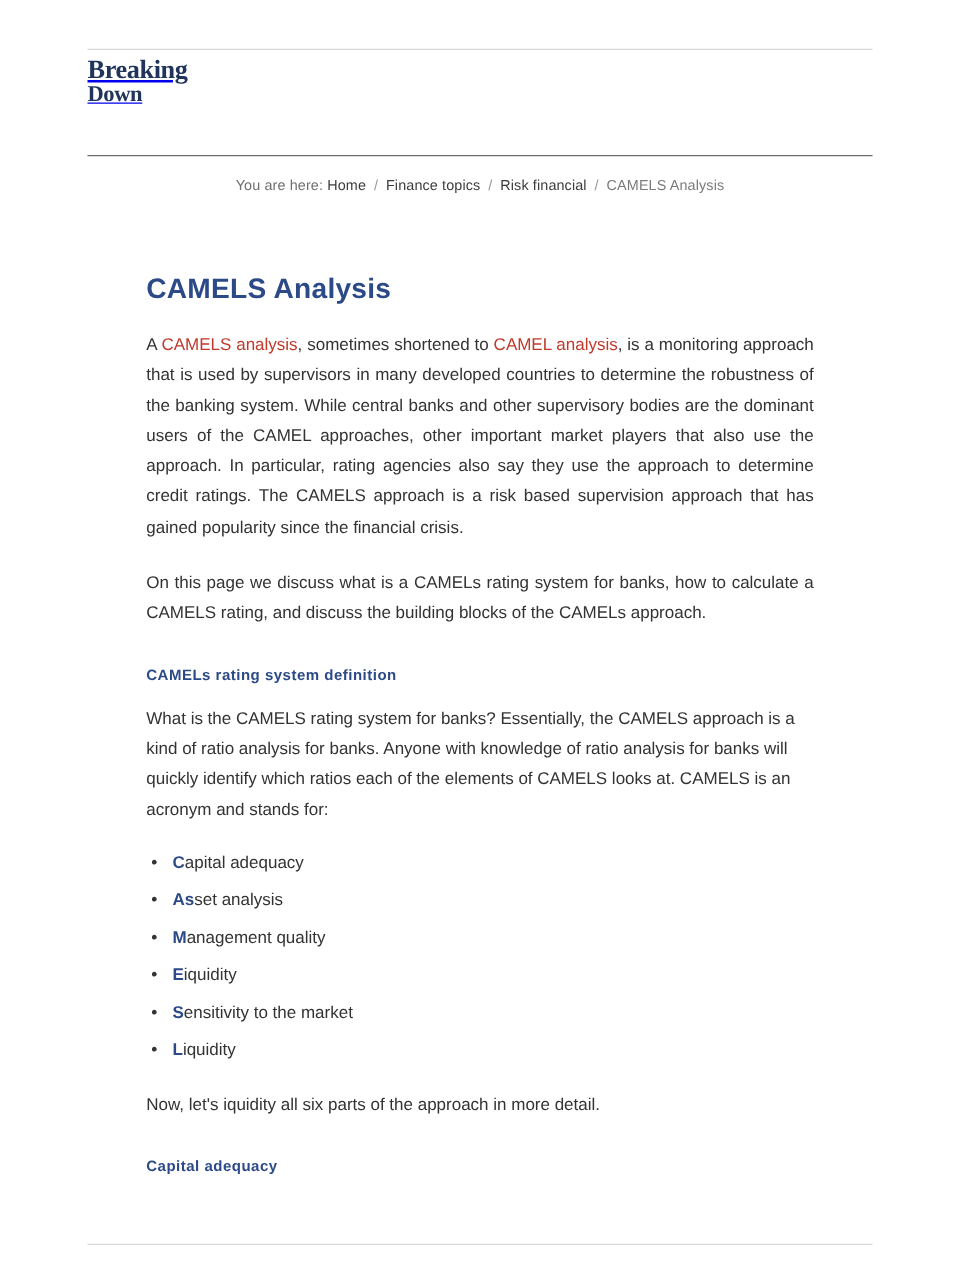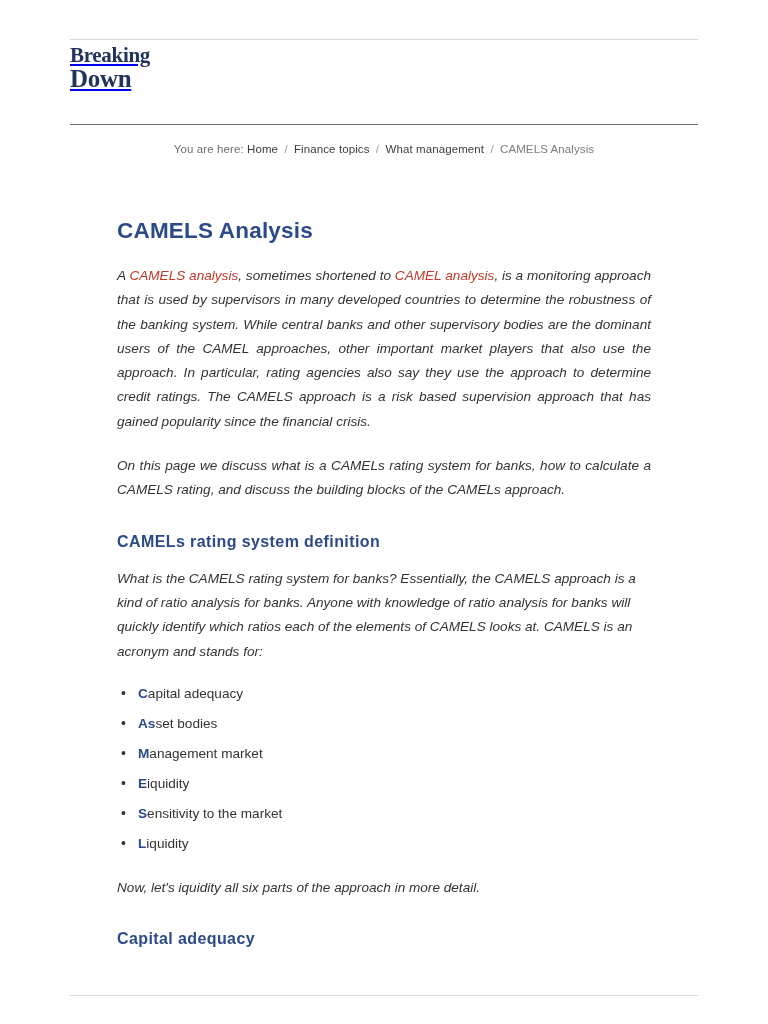--- a/index.html
+++ b/index.html
@@ -47,21 +47,21 @@
     font-family: "Liberation Serif", serif;
     color: #20345c;
   }
   .logo-breaking {
     font-size: 21px;
     font-weight: bold;
     letter-spacing: -0.3px;
     line-height: 1.02;
   }
   .logo-down {
-    font-size: 25px;
+    font-size: 18px;
     font-weight: bold;
     letter-spacing: -0.3px;
     line-height: 1.0;
   }
   .logo-finance {
     font-family: "Liberation Serif", serif;
     font-size: 47px;
     color: #2c4a87;
     line-height: 0.92;
     margin-left: 2px;
@@ -109,33 +109,32 @@
   h1.page-title {
     font-family: "Liberation Sans", sans-serif;
     font-size: 22.5px;
     font-weight: bold;
     color: #2c4a87;
     margin: 0 0 20px 0;
     letter-spacing: 0.2px;
   }
   h2.section-title {
     font-family: "Liberation Sans", sans-serif;
-    font-size: 16px;
+    font-size: 12px;
     font-weight: bold;
     color: #2c4a87;
     margin: 30px 0 16px 0;
     letter-spacing: 0.4px;
   }
   p.body-text {
     font-size: 13.6px;
     line-height: 24.3px;
     color: #333333;
     margin: 0 0 20px 0;
     text-align: justify;
-    font-style: italic;
   }
   p.body-text.left {
     text-align: left;
   }
   a.inline-link {
     color: #c0392b;
     text-decoration: none;
   }
   ul.camels-list {
     list-style: none;
@@ -187,41 +186,41 @@
   </div>
 
   <div class="header-rule"></div>
 
   <div class="breadcrumb">
     <span class="crumb-label">You are here:</span>
     <a href="#">Home</a>
     <span class="sep">/</span>
     <a href="#">Finance topics</a>
     <span class="sep">/</span>
-    <a href="#">What management</a>
+    <a href="#">Risk financial</a>
     <span class="sep">/</span>
     <span class="current">CAMELS Analysis</span>
   </div>
 
   <div class="content">
 
     <h1 class="page-title">CAMELS Analysis</h1>
 
     <p class="body-text"><span>A </span><a class="inline-link" href="#">CAMELS analysis</a><span>, sometimes shortened to </span><a class="inline-link" href="#">CAMEL analysis</a><span>, is a monitoring approach that is used by supervisors in many developed countries to determine the robustness of the banking system. While central banks and other supervisory bodies are the dominant users of the CAMEL approaches, other important market players that also use the approach. In particular, rating agencies also say they use the approach to determine credit ratings. The CAMELS approach is a risk based supervision approach that has gained popularity since the financial crisis.</span></p>
 
     <p class="body-text">On this page we discuss what is a CAMELs rating system for banks, how to calculate a CAMELS rating, and discuss the building blocks of the CAMELs approach.</p>
 
     <h2 class="section-title">CAMELs rating system definition</h2>
 
     <p class="body-text left">What is the CAMELS rating system for banks? Essentially, the CAMELS approach is a kind of ratio analysis for banks. Anyone with knowledge of ratio analysis for banks will quickly identify which ratios each of the elements of CAMELS looks at. CAMELS is an acronym and stands for:</p>
 
     <ul class="camels-list">
       <li><span class="cap">C</span><span>apital adequacy</span></li>
-      <li><span class="cap">As</span><span>set bodies</span></li>
-      <li><span class="cap">M</span><span>anagement market</span></li>
+      <li><span class="cap">As</span><span>set analysis</span></li>
+      <li><span class="cap">M</span><span>anagement quality</span></li>
       <li><span class="cap">E</span><span>iquidity</span></li>
       <li><span class="cap">S</span><span>ensitivity to the market</span></li>
       <li><span class="cap">L</span><span>iquidity</span></li>
     </ul>
 
     <p class="body-text left">Now, let's iquidity all six parts of the approach in more detail.</p>
 
     <h2 class="section-title">Capital adequacy</h2>
 
   </div>

